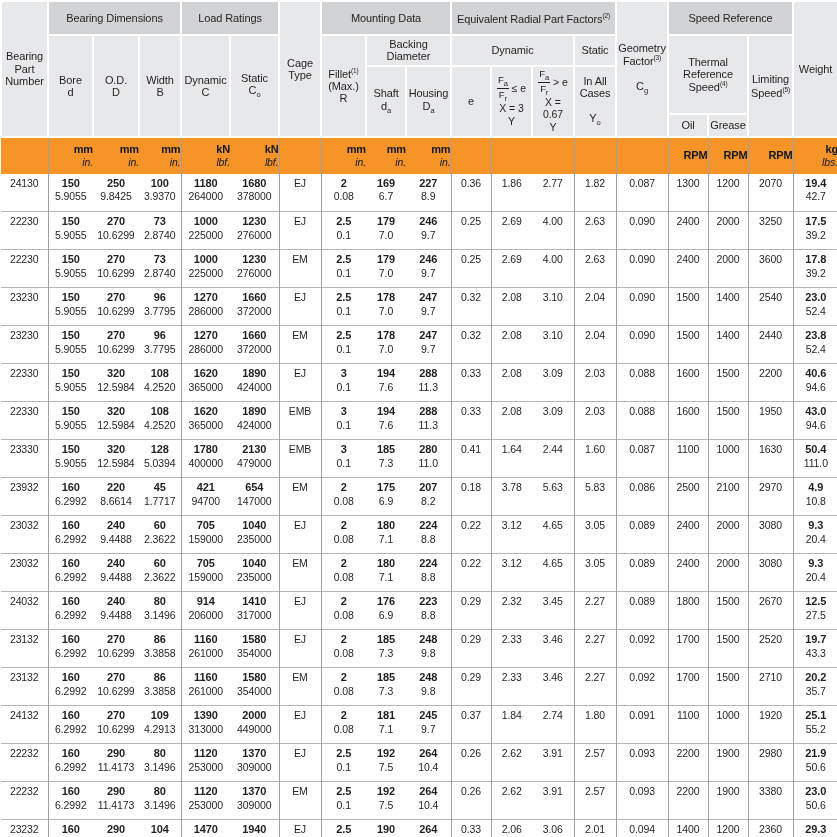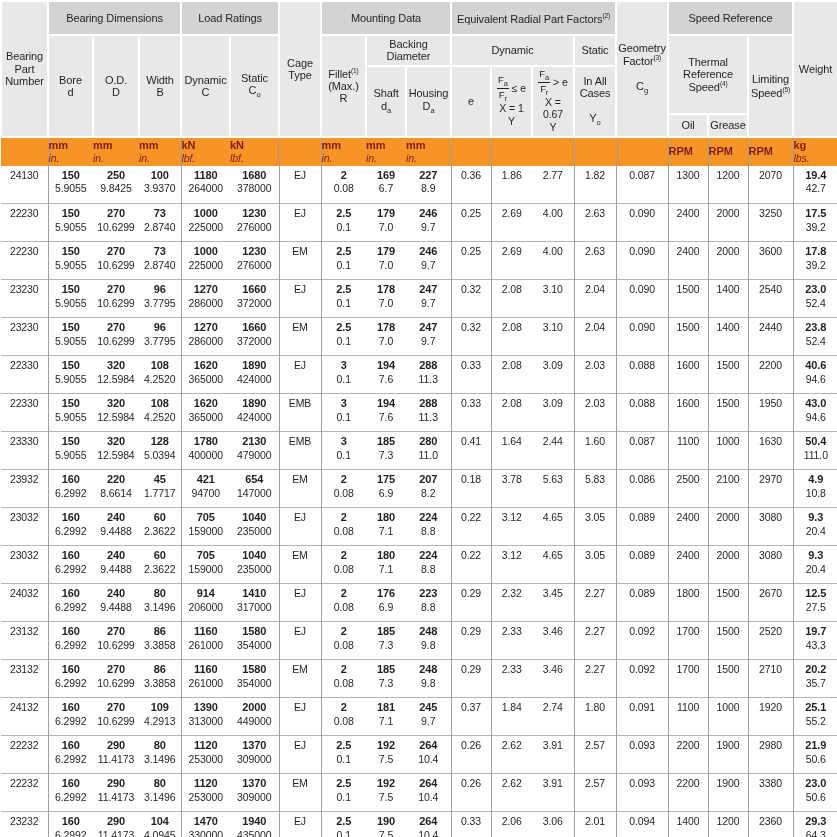--- a/index.html
+++ b/index.html
@@ -30,22 +30,22 @@
   
   .frac { display: inline-block; vertical-align: middle; text-align: center; line-height: 1; font-size: 9.5px; }
   .frac .num { display: block; border-bottom: 1px solid #231F20; padding: 0 1px 1px 1px; }
   .frac .den { display: block; padding-top: 1px; }
   .fline { white-space: nowrap; }
   .fline .cond { font-size: 10.5px; }
   .fx { margin-top: 1px; font-size: 10.5px; }
 
   
   tr.ur td {
-    background: #F79428; height: 29px; text-align: left; vertical-align: middle;
-    color: #7f1d1d;
+    background: #F79428; height: 37px; text-align: right; vertical-align: middle;
+    color: #0f172a;
   }
   .u1 { font-weight: bold; font-size: 11px; line-height: 1.15; }
   .u2 { font-size: 10.5px; line-height: 1.15; font-style: italic; }
 
   
   tbody td {
     height: 38px; text-align: center; vertical-align: top;
     padding-top: 3px; border-top: 1px solid #B3B5B8;
   }
   tbody tr:first-child td { border-top: none; text-align: center; }
@@ -152,21 +152,21 @@
       </th>
       <th class="s" rowspan="2">e</th>
       <th class="s" rowspan="2">
         <div class="fline">
           <span class="frac">
             <span class="num"><span>F</span><sub>a</sub></span>
             <span class="den"><span>F</span><sub>r</sub></span>
           </span>
           <span class="cond">≤ e</span>
         </div>
-        <div class="fx">X = 1</div>
+        <div class="fx">X = 3</div>
         <div class="fx">Y</div>
       </th>
       <th class="s" rowspan="2">
         <div class="fline">
           <span class="frac">
             <span class="num"><span>F</span><sub>a</sub></span>
             <span class="den"><span>F</span><sub>r</sub></span>
           </span>
           <span class="cond">&gt; e</span>
         </div>

